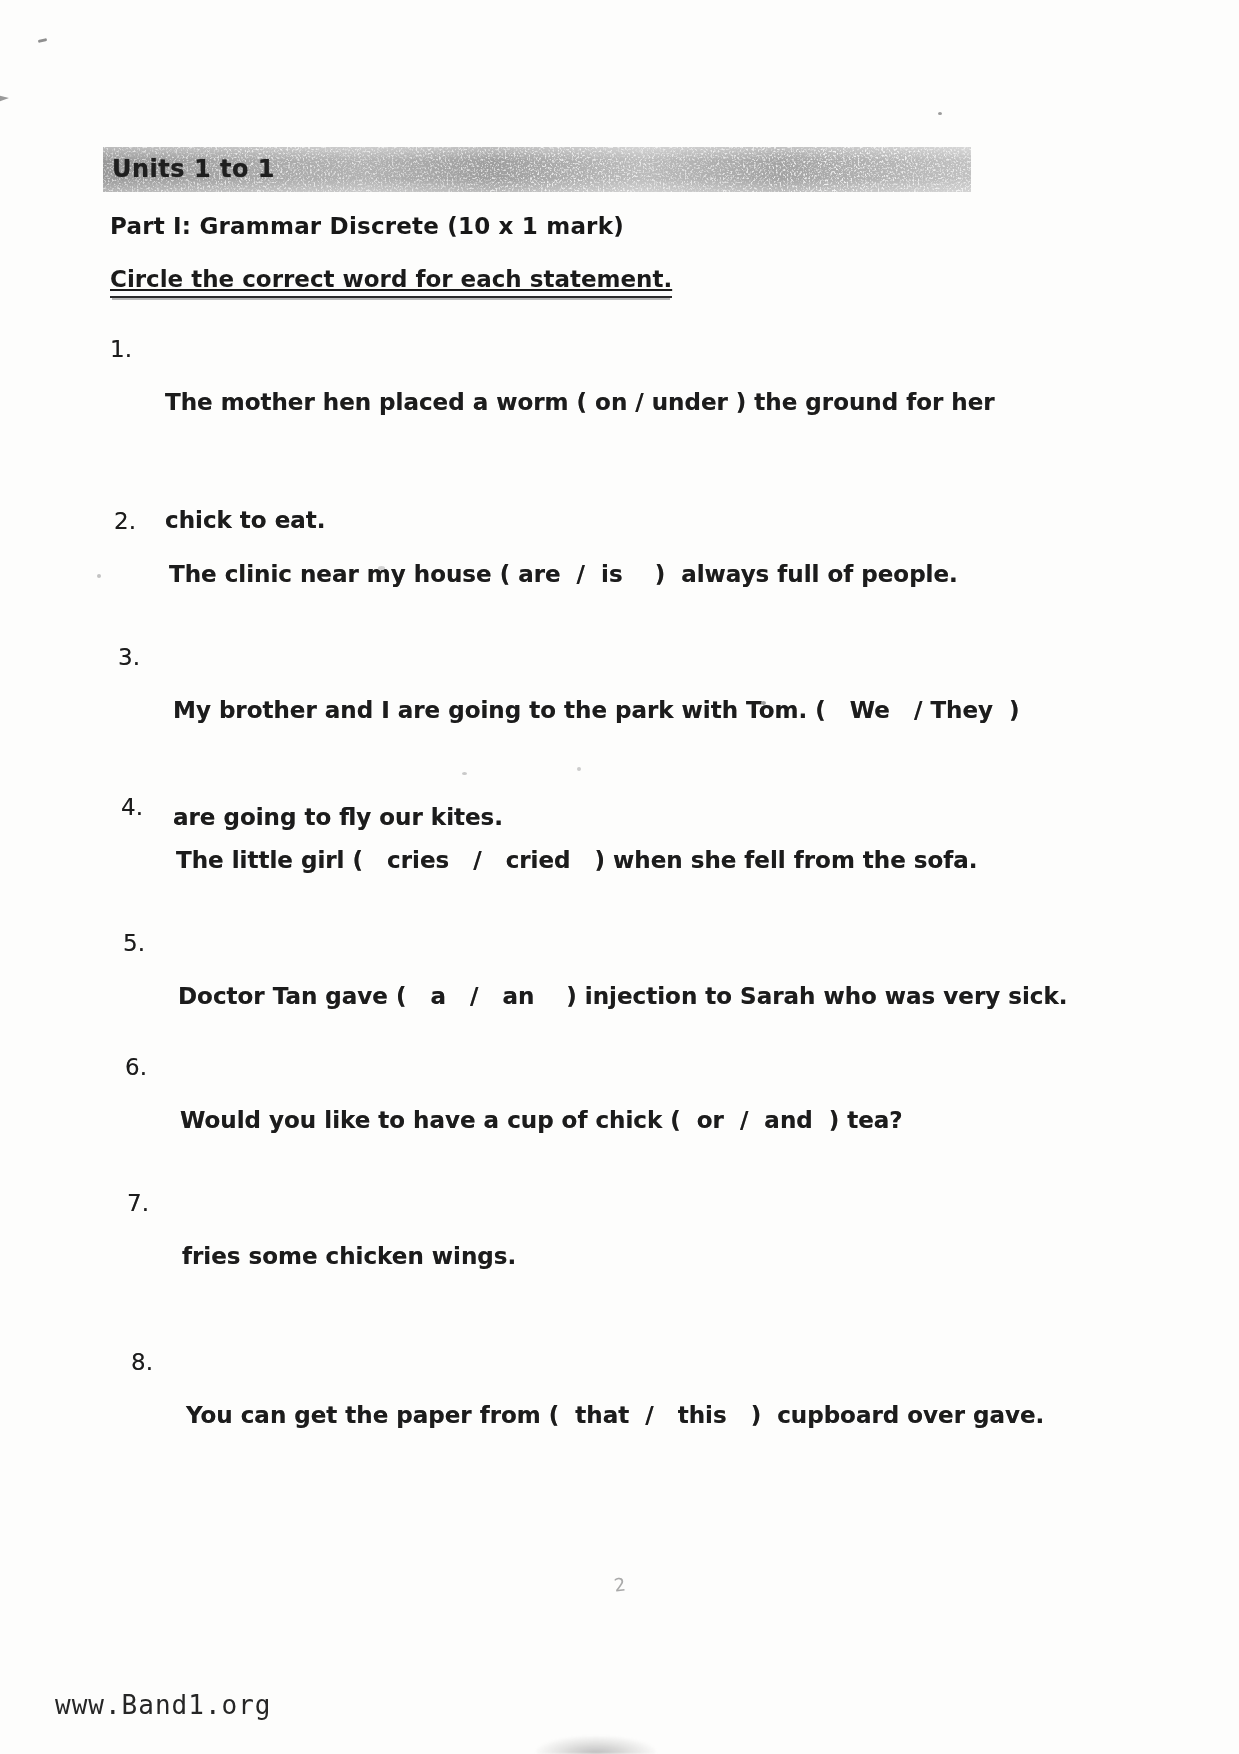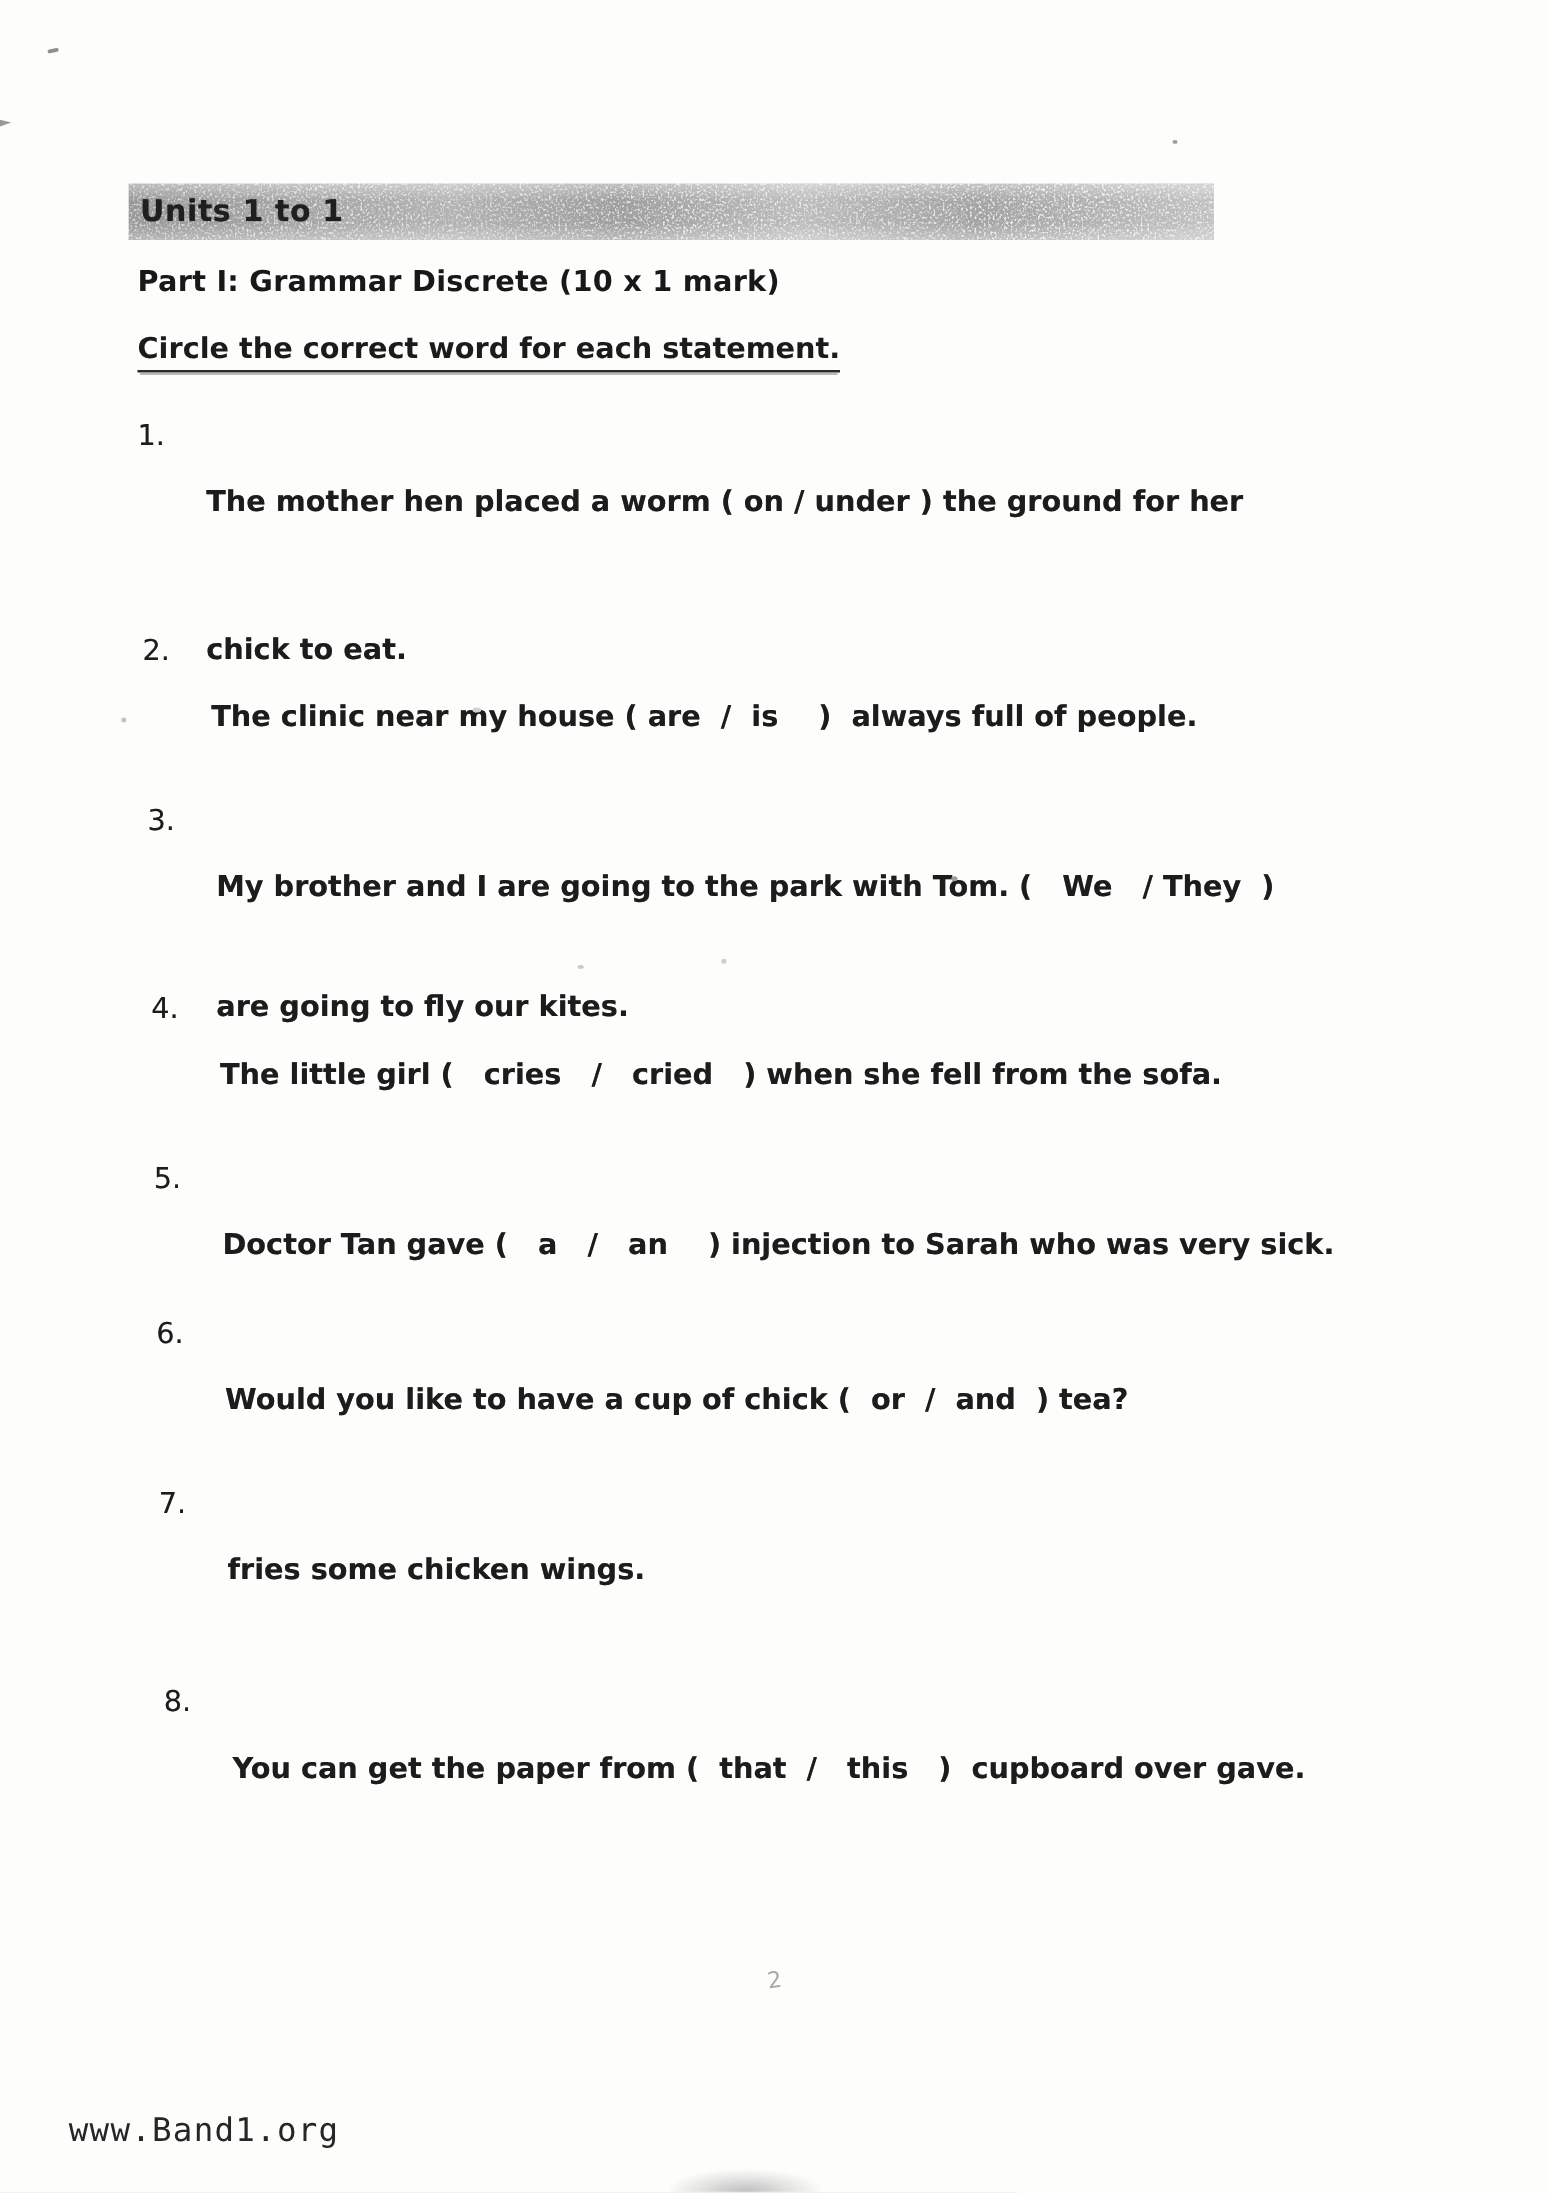--- a/index.html
+++ b/index.html
@@ -36,33 +36,34 @@
     position:absolute;left:110px;top:213px;
     font-size:23px;font-weight:bold;color:#181818;
     letter-spacing:.2px;white-space:pre;
   }
   .instruction{
     position:absolute;left:110px;top:266px;
     font-size:23px;font-weight:bold;color:#1b1b1b;
     border-bottom:2px solid #2b2b2b;
     padding-bottom:4px;white-space:pre;
     box-shadow:0 4px 0 -2px rgba(60,60,60,.35);
+    text-decoration:underline;
   }
 
   
   .question{
     position:absolute;
     display:flex;align-items:flex-start;
     font-size:23px;color:#1c1c1c;
     text-shadow:0 0 .5px rgba(0,0,0,.45);
   }
   .q-num{flex:0 0 55px;white-space:pre;}
   .q-lines{white-space:pre;font-weight:bold;}
   .q-lines .line{line-height:28px;}
-  .q-lines .line + .line{margin-top:16px;}
+  .q-lines .line + .line{margin-top:27px;}
   .q1 .q-lines .line + .line{margin-top:38px;}
 
   .q1{left:110px;top:336px;}
   .q2{left:114px;top:508px;}
   .q3{left:118px;top:644px;}
   .q4{left:121px;top:794px;}
   .q5{left:123px;top:930px;}
   .q6{left:125px;top:1054px;}
   .q7{left:127px;top:1190px;}
   .q8{left:131px;top:1349px;}

